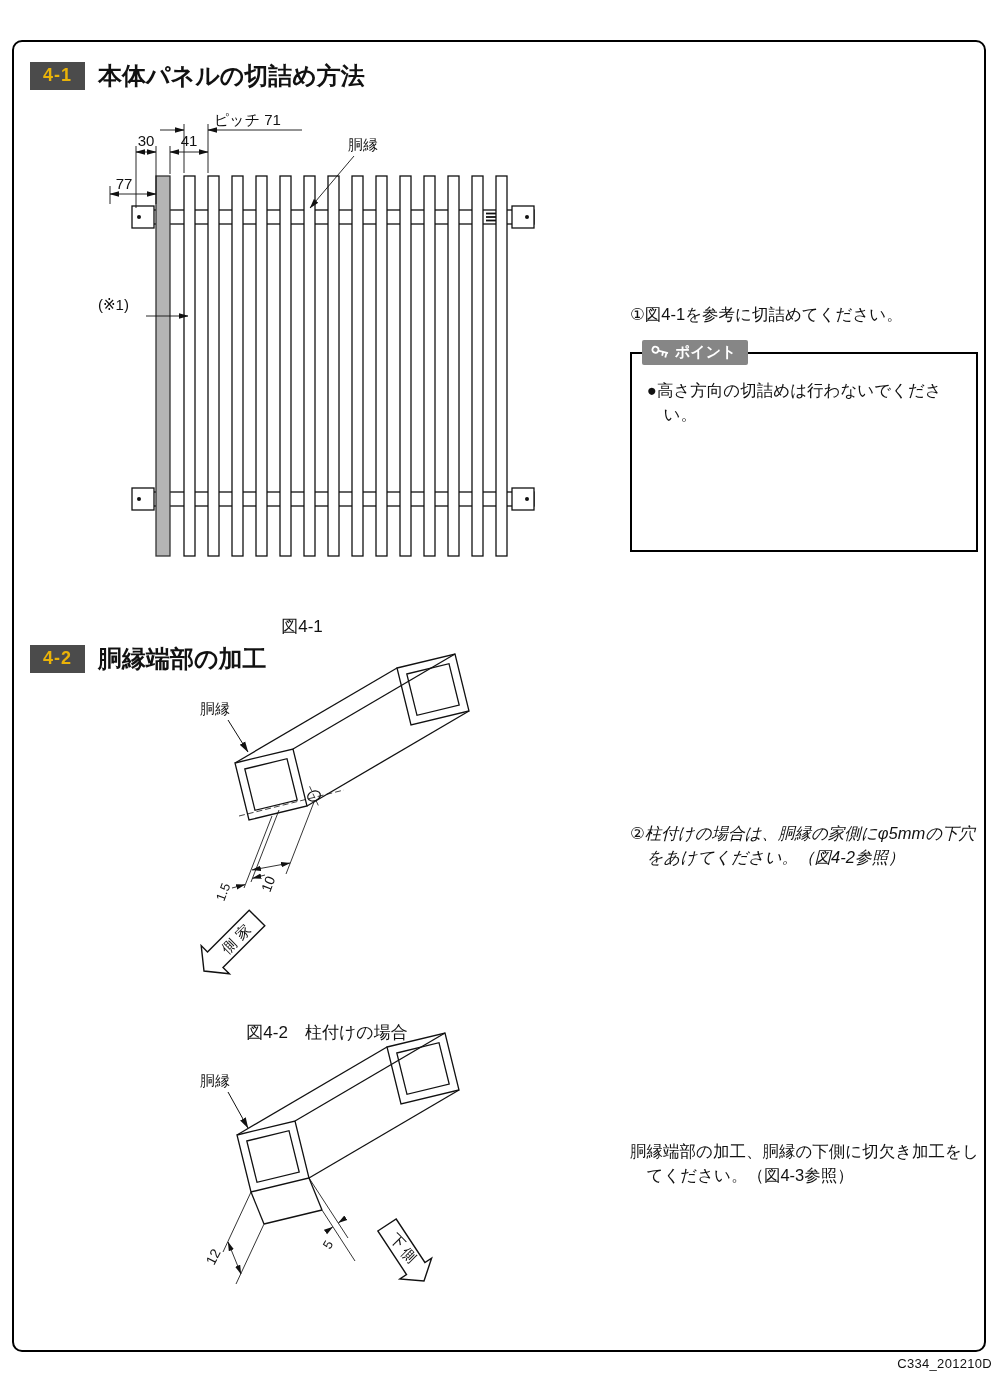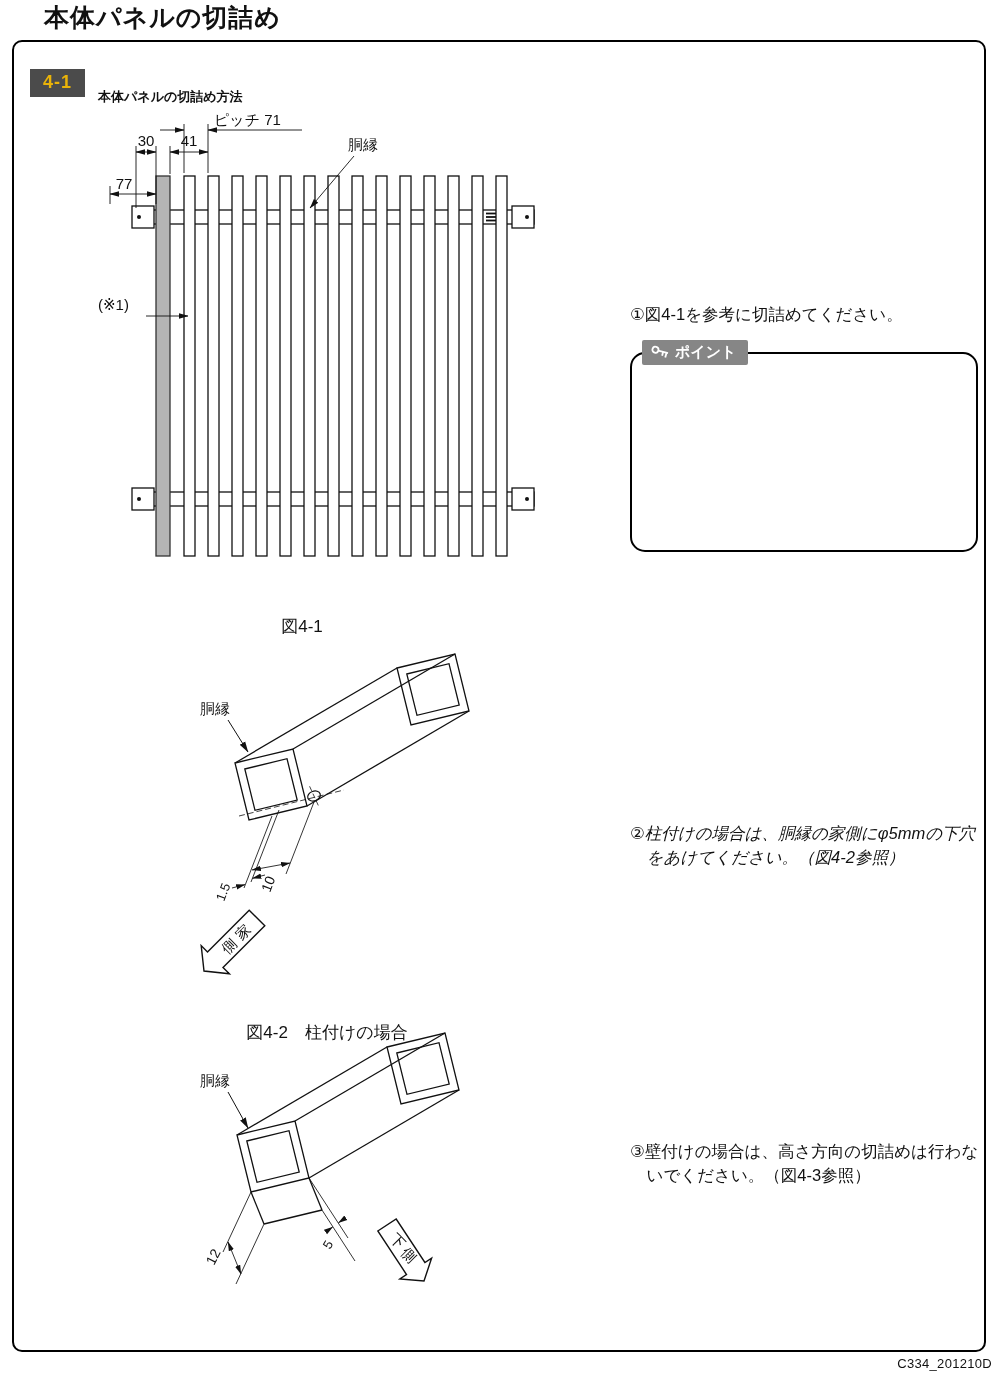--- a/index.html
+++ b/index.html
@@ -9,46 +9,45 @@
     font-family:"Liberation Sans","DejaVu Sans",sans-serif;
     position:relative; overflow:hidden;
   }
   .page { position:relative; width:1000px; height:1379px; }
   .page-title { position:absolute; left:44px; top:1px; margin:0; font-size:25px; font-weight:bold; letter-spacing:1px; }
   .main-frame { position:absolute; left:12px; top:40px; width:974px; height:1312px; border:2.5px solid #000; border-radius:10px; }
   .sec-header { position:absolute; display:flex; align-items:center; gap:13px; }
   .sec41-header { left:16px; top:18px; }
   .sec42-header { left:16px; top:601px; }
   .sec-badge { background:#4b4b4b; color:#eab308; font-size:18px; font-weight:bold; padding:3px 13px 4px; letter-spacing:1px; }
-  .sec-title { font-size:13px; font-weight:bold;margin-top:28px; }
+  .sec-title { font-size:24px; font-weight:bold; }
   .fig { position:absolute; }
   .fig41 { left:48px; top:52px; width:480px; height:505px; }
   .fig42 { left:158px; top:598px; width:360px; height:345px; }
   .fig43 { left:158px; top:988px; width:360px; height:300px; }
   .caption { position:absolute; font-size:17px; text-align:center;margin-top:36px; }
   .cap41 { left:48px; top:537px; width:480px; }
   .cap42 { left:133px; top:943px; width:360px; }
   .cap43 { left:133px; top:1272px; width:360px; }
   .step { position:absolute; margin:0; font-size:16.5px; line-height:1.45; padding-left:1em; text-indent:-1em; }
   .step1 { left:616px; top:261px; width:350px; }
   .step2 { left:616px; top:780px; width:352px;font-style:italic; }
   .step3 { left:616px; top:1098px; width:352px; }
-  .point-box { position:absolute; left:616px; top:310px; width:348px; min-height:200px; border:2px solid #000; border-radius:15px; padding:24px 13px 14px 15px; }
+  .point-box { position:absolute; left:616px; top:310px; width:348px; min-height:200px; border:2px solid #000; border-radius:0; padding:24px 13px 14px 15px; }
   .point-tab { position:absolute; top:-14px; left:10px; background:#868686; color:#fff; font-size:15px; font-weight:bold;
     padding:3px 12px 3px 8px; display:flex; align-items:center; gap:5px; border-radius:2px; }
   .point-item { font-size:16.5px; line-height:1.46; padding-left:1em; text-indent:-1em; }
   .doc-code { position:absolute; right:8px; top:1356px; font-size:13px; letter-spacing:0.3px; }
   svg text { font-family:"Liberation Sans","DejaVu Sans",sans-serif; }
 </style>
 </head>
 <body>
 
 <div class="page">
 
-  <h1 class="page-title">本体パネルの切詰め</h1>
 
   <div class="main-frame">
 
     <div class="sec-header sec41-header">
       <span class="sec-badge">4-1</span>
       <span class="sec-title">本体パネルの切詰め方法</span>
     </div>
 
     <svg class="fig fig41" viewBox="0 0 480 505">
       <defs>
@@ -123,22 +122,27 @@
         <svg width="20" height="15" viewBox="0 0 20 15" class="key-icon">
           <g transform="rotate(15 10 7)" stroke="#fff" fill="none" stroke-width="1.8">
             <circle cx="5" cy="6" r="3"></circle>
             <line x1="8" y1="6" x2="18" y2="6"></line>
             <line x1="13" y1="6" x2="13" y2="10"></line>
             <line x1="16.5" y1="6" x2="16.5" y2="11"></line>
           </g>
         </svg>
         <span>ポイント</span>
       </div>
+      <div class="point-item">●高さ方向の切詰めは行わないでください。</div>
     </div>
 
+    <div class="sec-header sec42-header">
+      <span class="sec-badge">4-2</span>
+      <span class="sec-title">胴縁端部の加工</span>
+    </div>
 
     <svg class="fig fig42" viewBox="0 0 360 345">
       <defs>
         <marker id="ar2" viewBox="0 0 10 7" refX="9.5" refY="3.5" markerWidth="11" markerHeight="8" orient="auto-start-reverse">
           <path d="M0,0.6 L10,3.5 L0,6.4 Z" fill="#111"></path>
         </marker>
       </defs>
       <g stroke="#111" stroke-width="1.3" fill="none">
         <polygon points="225,28 283,14 297,71 239,85" fill="#fff"></polygon>
         <polygon points="234.8,34 277,23.7 287.2,65.1 245,75.3"></polygon>
@@ -212,19 +216,19 @@
       </g>
       <g>
         <polygon points="205.8,201 224.2,189 252.9,232.5 259.6,228.1 252,251 227.8,249 234.5,244.5" fill="#fff" stroke="#111" stroke-width="1.4"></polygon>
         <text x="226" y="216" font-size="14.5" text-anchor="middle" fill="#111" transform="rotate(45 226 211)">下</text>
         <text x="237" y="230" font-size="14.5" text-anchor="middle" fill="#111" transform="rotate(45 237 225)">側</text>
       </g>
       <text x="28" y="56" font-size="15" fill="#111">胴縁</text>
       <line x1="56" y1="62" x2="76" y2="98" stroke="#111" stroke-width="1" marker-end="url(#ar3)"></line>
     </svg>
 
-    <p class="step step3">③壁付けの場合は、高さ方向の切詰めは行わないでください。（図4-3参照）</p>
+    <p class="step step3">胴縁端部の加工、胴縁の下側に切欠き加工をしてください。（図4-3参照）</p>
 
   </div>
 
   <div class="doc-code">C334_201210D</div>
 
 </div>
 
 </body></html>

